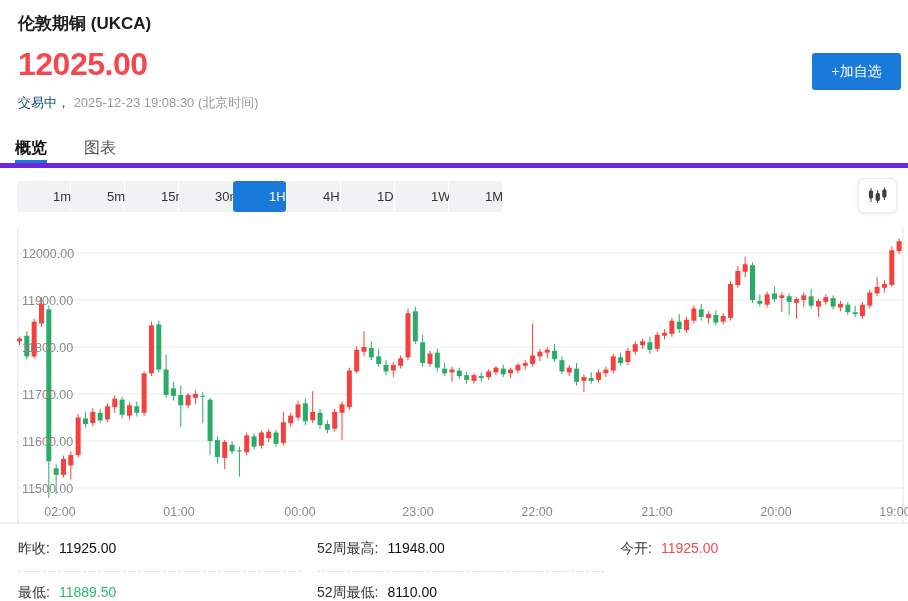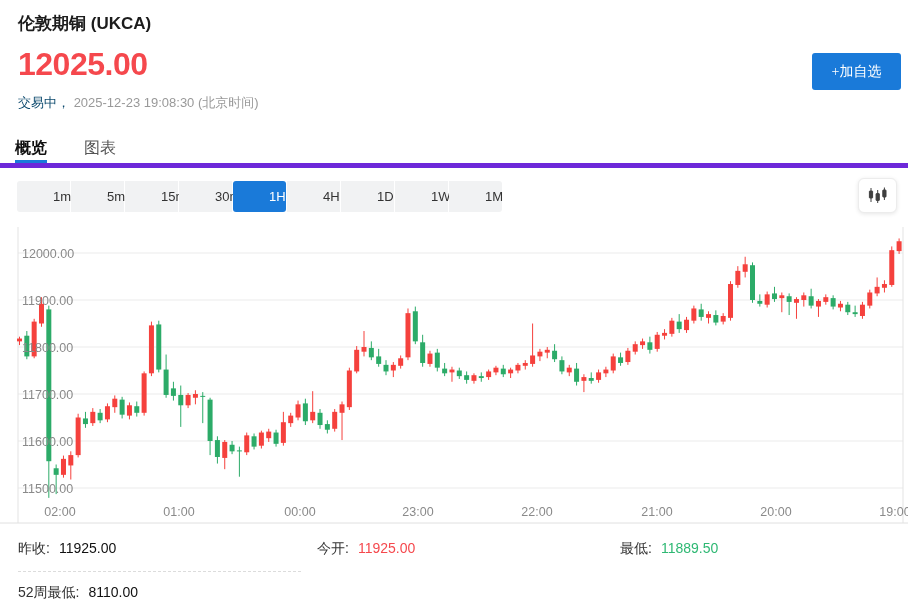--- a/index.html
+++ b/index.html
@@ -8,21 +8,21 @@
     background:#ffffff; font-family:"Liberation Sans", sans-serif;
   }
   .title { position:absolute; left:18px; top:12px; font-size:17px; font-weight:bold; color:#1c1c1c; }
   .price-row { position:absolute; left:18px; top:46px; display:flex; align-items:baseline; gap:16px; }
   .price { font-size:32px; font-weight:bold; color:#f5484d; letter-spacing:-0.5px; }
   .change { font-size:16px; color:#f5484d; }
   .status { position:absolute; left:18px; top:94px; font-size:13px; color:#999; }
   .status .live { color:#0c4a6e; }
   .add-btn { position:absolute; left:812px; top:53px; width:89px; height:37px;
     background:#1a7ad9; color:#fff; font-size:14px; border:none; border-radius:3px;
-    cursor:pointer; font-family:Liberation Serif, serif; }
+    cursor:pointer; font-family:Liberation Mono, monospace; }
   .tabbar { position:absolute; left:0; top:134px; width:908px; height:29px; border-bottom:5px solid #6d28d9; }
   .tabs { display:flex; gap:37px; padding-left:15px; height:100%; }
   .tab { position:relative; font-size:16px; color:#555; display:flex; align-items:center; cursor:pointer; }
   .tab.active { color:#111; font-weight:bold; }
   .tab.active::after { content:""; position:absolute; left:0; right:0; bottom:0; height:3px; background:#1a7ad9; }
   .intervals { position:absolute; left:17px; top:181px; display:flex; gap:1px; }
   .ibtn { width:53px; height:31px; background:#f1f2f3; border:none; font-size:13px; color:#333;
     font-family:inherit; cursor:pointer;padding-left:36px; }
   .ibtn:first-child { border-radius:3px 0 0 3px; }
   .ibtn:last-child { border-radius:0 3px 3px 0; }
@@ -356,20 +356,24 @@
     <text x="657" y="293" fill="#8a8a8a" font-size="12.5" text-anchor="middle">21:00</text>
     <text x="776" y="293" fill="#8a8a8a" font-size="12.5" text-anchor="middle">20:00</text>
     <text x="895" y="293" fill="#8a8a8a" font-size="12.5" text-anchor="middle">19:00</text>
   </svg>
 
 <div class="stats">
     <div class="stat-cell first">
       <span class="stat-label">昨收:</span>
       <span class="stat-value" style="color: rgb(17, 17, 17);">11925.00</span>
     </div>
+    <div class="stat-cell first">
+      <span class="stat-label">52周最高:</span>
+      <span class="stat-value" style="color: rgb(17, 17, 17);">11948.00</span>
+    </div>
     <div class="stat-cell">
       <span class="stat-label">今开:</span>
       <span class="stat-value" style="color: rgb(245, 72, 77);">11925.00</span>
     </div>
     <div class="stat-cell">
       <span class="stat-label">最低:</span>
       <span class="stat-value" style="color: rgb(46, 184, 115);">11889.50</span>
     </div>
     <div class="stat-cell">
       <span class="stat-label">52周最低:</span>

